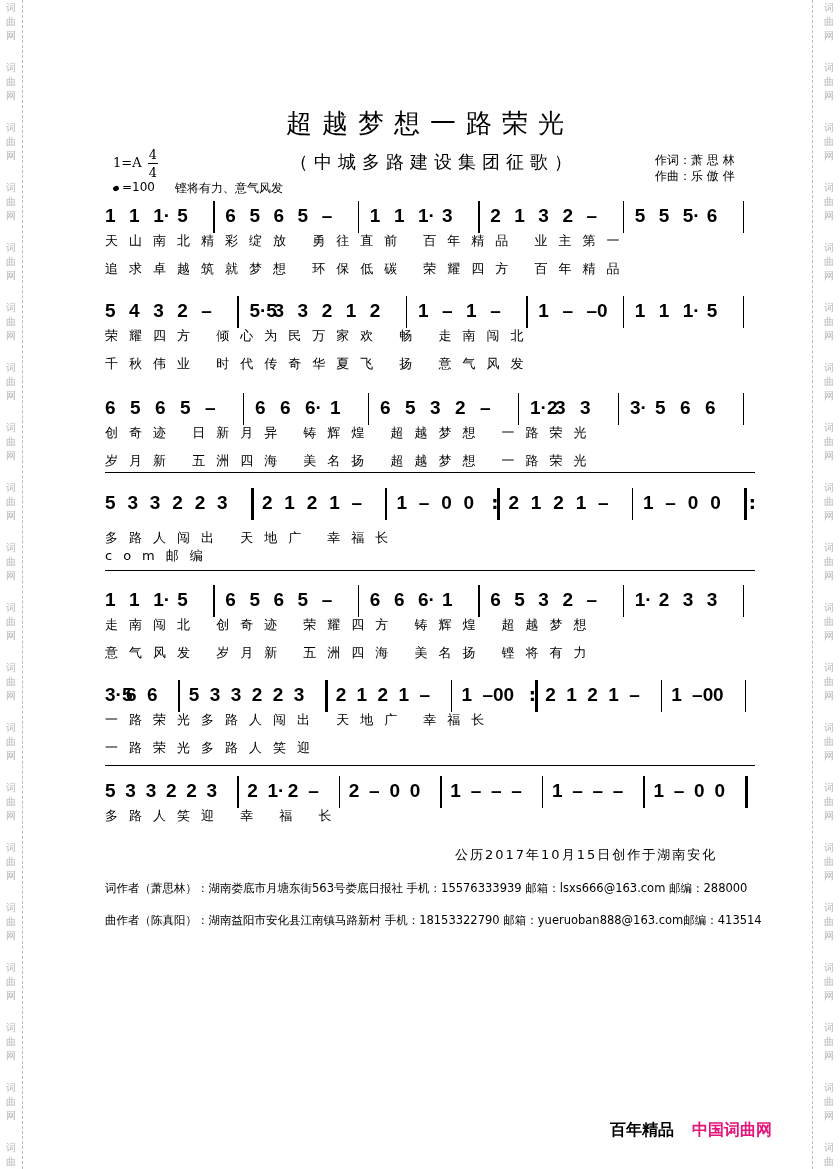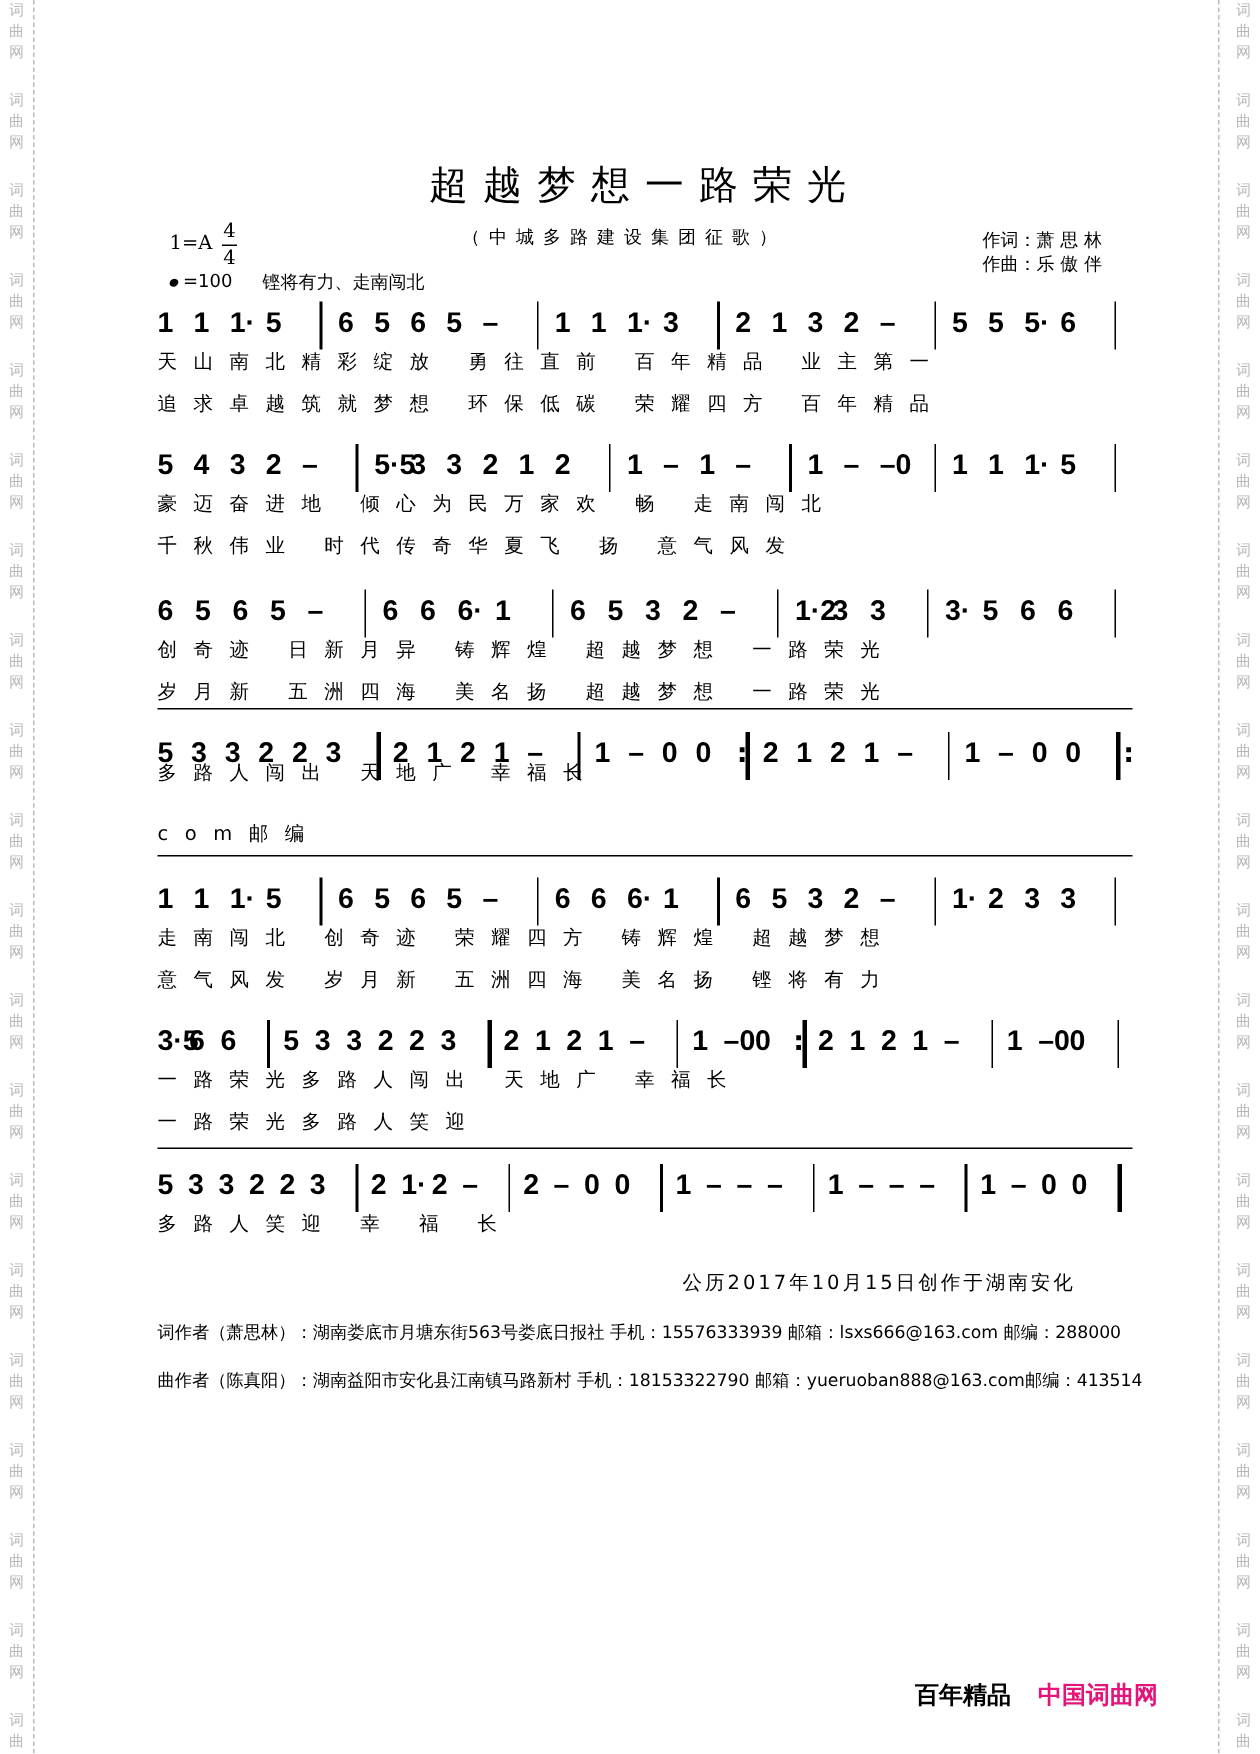--- a/index.html
+++ b/index.html
@@ -3,21 +3,21 @@
 <meta charset="utf-8">
 <style>
   html, body { margin:0; padding:0; }
   body { width:840px; height:1169px; background:#fff; position:relative; overflow:hidden;
          font-family:"DejaVu Sans", sans-serif; color:#000; }
   .margin-strip { position:absolute; top:0; width:22px; height:1169px; }
   .margin-strip.left { left:0; border-right:1px dashed #bbb; }
   .margin-strip.right { left:812px; border-left:1px dashed #bbb; width:28px; }
   .wm { position:absolute; font-size:10px; color:#b8b8b8; line-height:12px; width:14px; text-align:center; }
   .title { position:absolute; left:0; width:860px; top:106px; text-align:center; font-size:26px; letter-spacing:10px; font-family:"DejaVu Serif", serif; }
-  .subtitle { position:absolute; left:308px; top:150px; font-size:12px; letter-spacing:6px; }
+  .subtitle { position:absolute; left:290px; top:150px; font-size:18px; letter-spacing:6px; }
   .credits { position:absolute; left:655px; top:152px; font-size:12px; line-height:16px; }
   .key { position:absolute; left:113px; top:155px; font-size:13px; font-family:"DejaVu Serif", serif; }
   .timesig { position:absolute; left:148px; top:146px; font-size:13px; line-height:17px; text-align:center; font-family:"DejaVu Serif", serif; }
   .timesig .bar { border-top:1px solid #000; width:10px; margin:0 auto; }
   .tempo { position:absolute; left:113px; top:180px; font-size:12px; }
   .tempo .note { display:inline-block; width:6px; height:5px; background:#000; border-radius:50%; transform:rotate(-25deg); margin-right:3px; }
   .expr { position:absolute; left:175px; top:180px; font-size:12px; }
 
   .row { position:absolute; left:105px; width:650px; }
   .notes { position:absolute; top:0; height:28px; white-space:nowrap; font-weight:bold; font-size:19px; font-family:"Liberation Sans", sans-serif; }
@@ -162,21 +162,21 @@
   <div>作词：萧 思 林</div>
   <div>作曲：乐 傲 伴</div>
 </div>
 <div class="key">1=A</div>
 <div class="timesig">
   <div>4</div>
   <div class="bar"></div>
   <div>4</div>
 </div>
 <div class="tempo"><span class="note"></span><span>=100</span></div>
-<div class="expr">铿将有力、走南闯北</div>
+<div class="expr">铿将有力、意气风发</div>
 
 <div id="score">
     <div class="row" style="top: 205px;">
       <span class="n notes" style="left: 0px;">1</span>
       <span class="n notes" style="left: 24.0741px;">1</span>
       <span class="n notes" style="left: 48.1481px;">1·</span>
       <span class="n notes" style="left: 72.2222px;">5</span>
       <div class="bl" style="left: 108.333px; top: -4px; height: 32px;"></div>
       <span class="n notes" style="left: 120.37px;">6</span>
       <span class="n notes" style="left: 144.444px;">5</span>
@@ -224,21 +224,21 @@
       <div class="bl" style="left: 421.296px; top: -4px; height: 32px;"></div>
       <span class="n notes" style="left: 433.333px;">1</span>
       <span class="n notes" style="left: 457.407px;">–</span>
       <span class="n notes" style="left: 481.481px;">–0</span>
       <div class="bl" style="left: 517.593px; top: -4px; height: 32px;"></div>
       <span class="n notes" style="left: 529.63px;">1</span>
       <span class="n notes" style="left: 553.704px;">1</span>
       <span class="n notes" style="left: 577.778px;">1·</span>
       <span class="n notes" style="left: 601.852px;">5</span>
       <div class="bl" style="left: 637.963px; top: -4px; height: 32px;"></div>
-      <div class="lyr" style="top: 27px; left: 0px; letter-spacing: 11px;">豪迈奋进地 倾心为民万家欢 畅 走南闯北</div>
+      <div class="lyr" style="top: 27px; left: 0px; letter-spacing: 11px;">荣耀四方 倾心为民万家欢 畅 走南闯北</div>
       <div class="lyr" style="top: 55px; left: 0px; letter-spacing: 11px;">千秋伟业 时代传奇华夏飞 扬 意气风发</div>
     </div>
     <div class="row" style="top: 397px;">
       <span class="n notes" style="left: 0px;">6</span>
       <span class="n notes" style="left: 25px;">5</span>
       <span class="n notes" style="left: 50px;">6</span>
       <span class="n notes" style="left: 75px;">5</span>
       <span class="n notes" style="left: 100px;">–</span>
       <div class="bl" style="left: 137.5px; top: -4px; height: 32px;"></div>
       <span class="n notes" style="left: 150px;">6</span>
@@ -289,21 +289,21 @@
       <span class="n notes" style="left: 448.276px;">2</span>
       <span class="n notes" style="left: 470.69px;">1</span>
       <span class="n notes" style="left: 493.103px;">–</span>
       <div class="bl" style="left: 526.724px; top: -4px; height: 32px;"></div>
       <span class="n notes" style="left: 537.931px;">1</span>
       <span class="n notes" style="left: 560.345px;">–</span>
       <span class="n notes" style="left: 582.759px;">0</span>
       <span class="n notes" style="left: 605.172px;">0</span>
       <div class="bl" style="left: 638.793px; top: -4px; height: 32px; width: 3px;"></div>
       <span class="n" style="left: 643.793px; font-weight: bold; font-size: 18px;">:</span>
-      <div class="lyr" style="top: 14px; left: 0px; letter-spacing: 11px;">多路人闯出 天地广 幸福长</div>
+      <div class="lyr" style="top: 37px; left: 0px; letter-spacing: 11px;">多路人闯出 天地广 幸福长</div>
       <div class="lyr" style="top: 55px; left: 0px; letter-spacing: 11px;">com邮编</div>
     </div>
     <div class="row" style="top: 589px;">
       <span class="n notes" style="left: 0px;">1</span>
       <span class="n notes" style="left: 24.0741px;">1</span>
       <span class="n notes" style="left: 48.1481px;">1·</span>
       <span class="n notes" style="left: 72.2222px;">5</span>
       <div class="bl" style="left: 108.333px; top: -4px; height: 32px;"></div>
       <span class="n notes" style="left: 120.37px;">6</span>
       <span class="n notes" style="left: 144.444px;">5</span>

